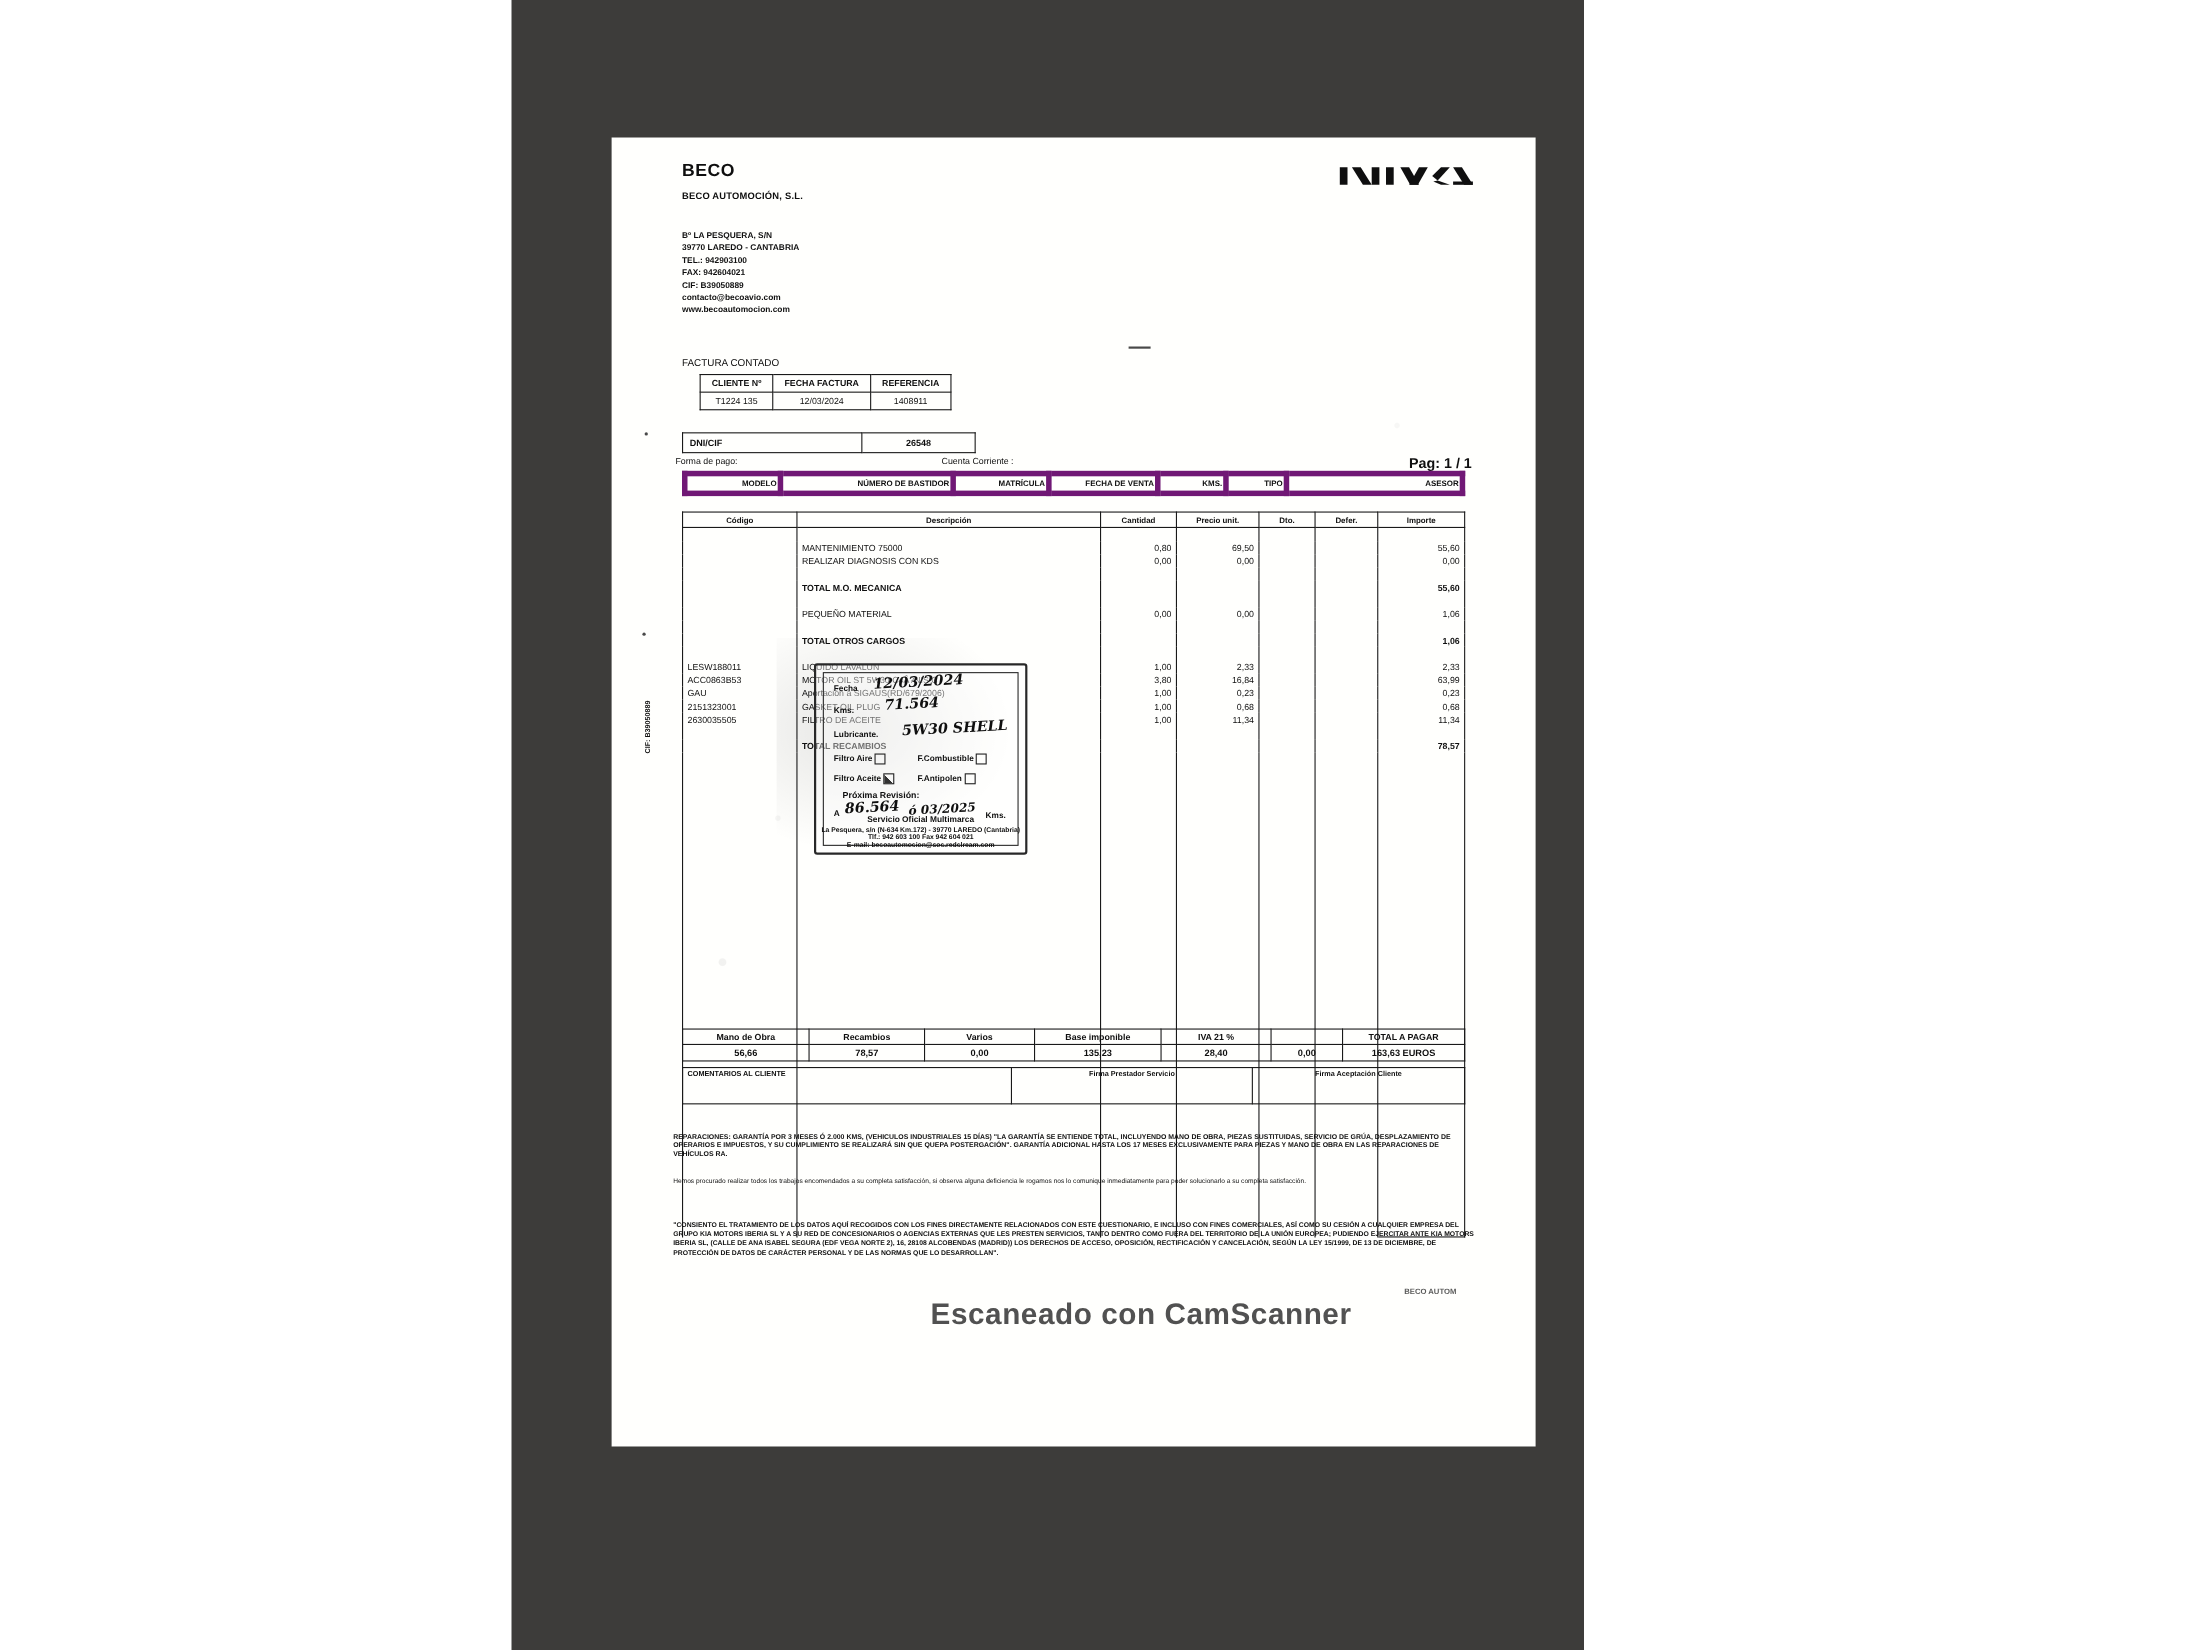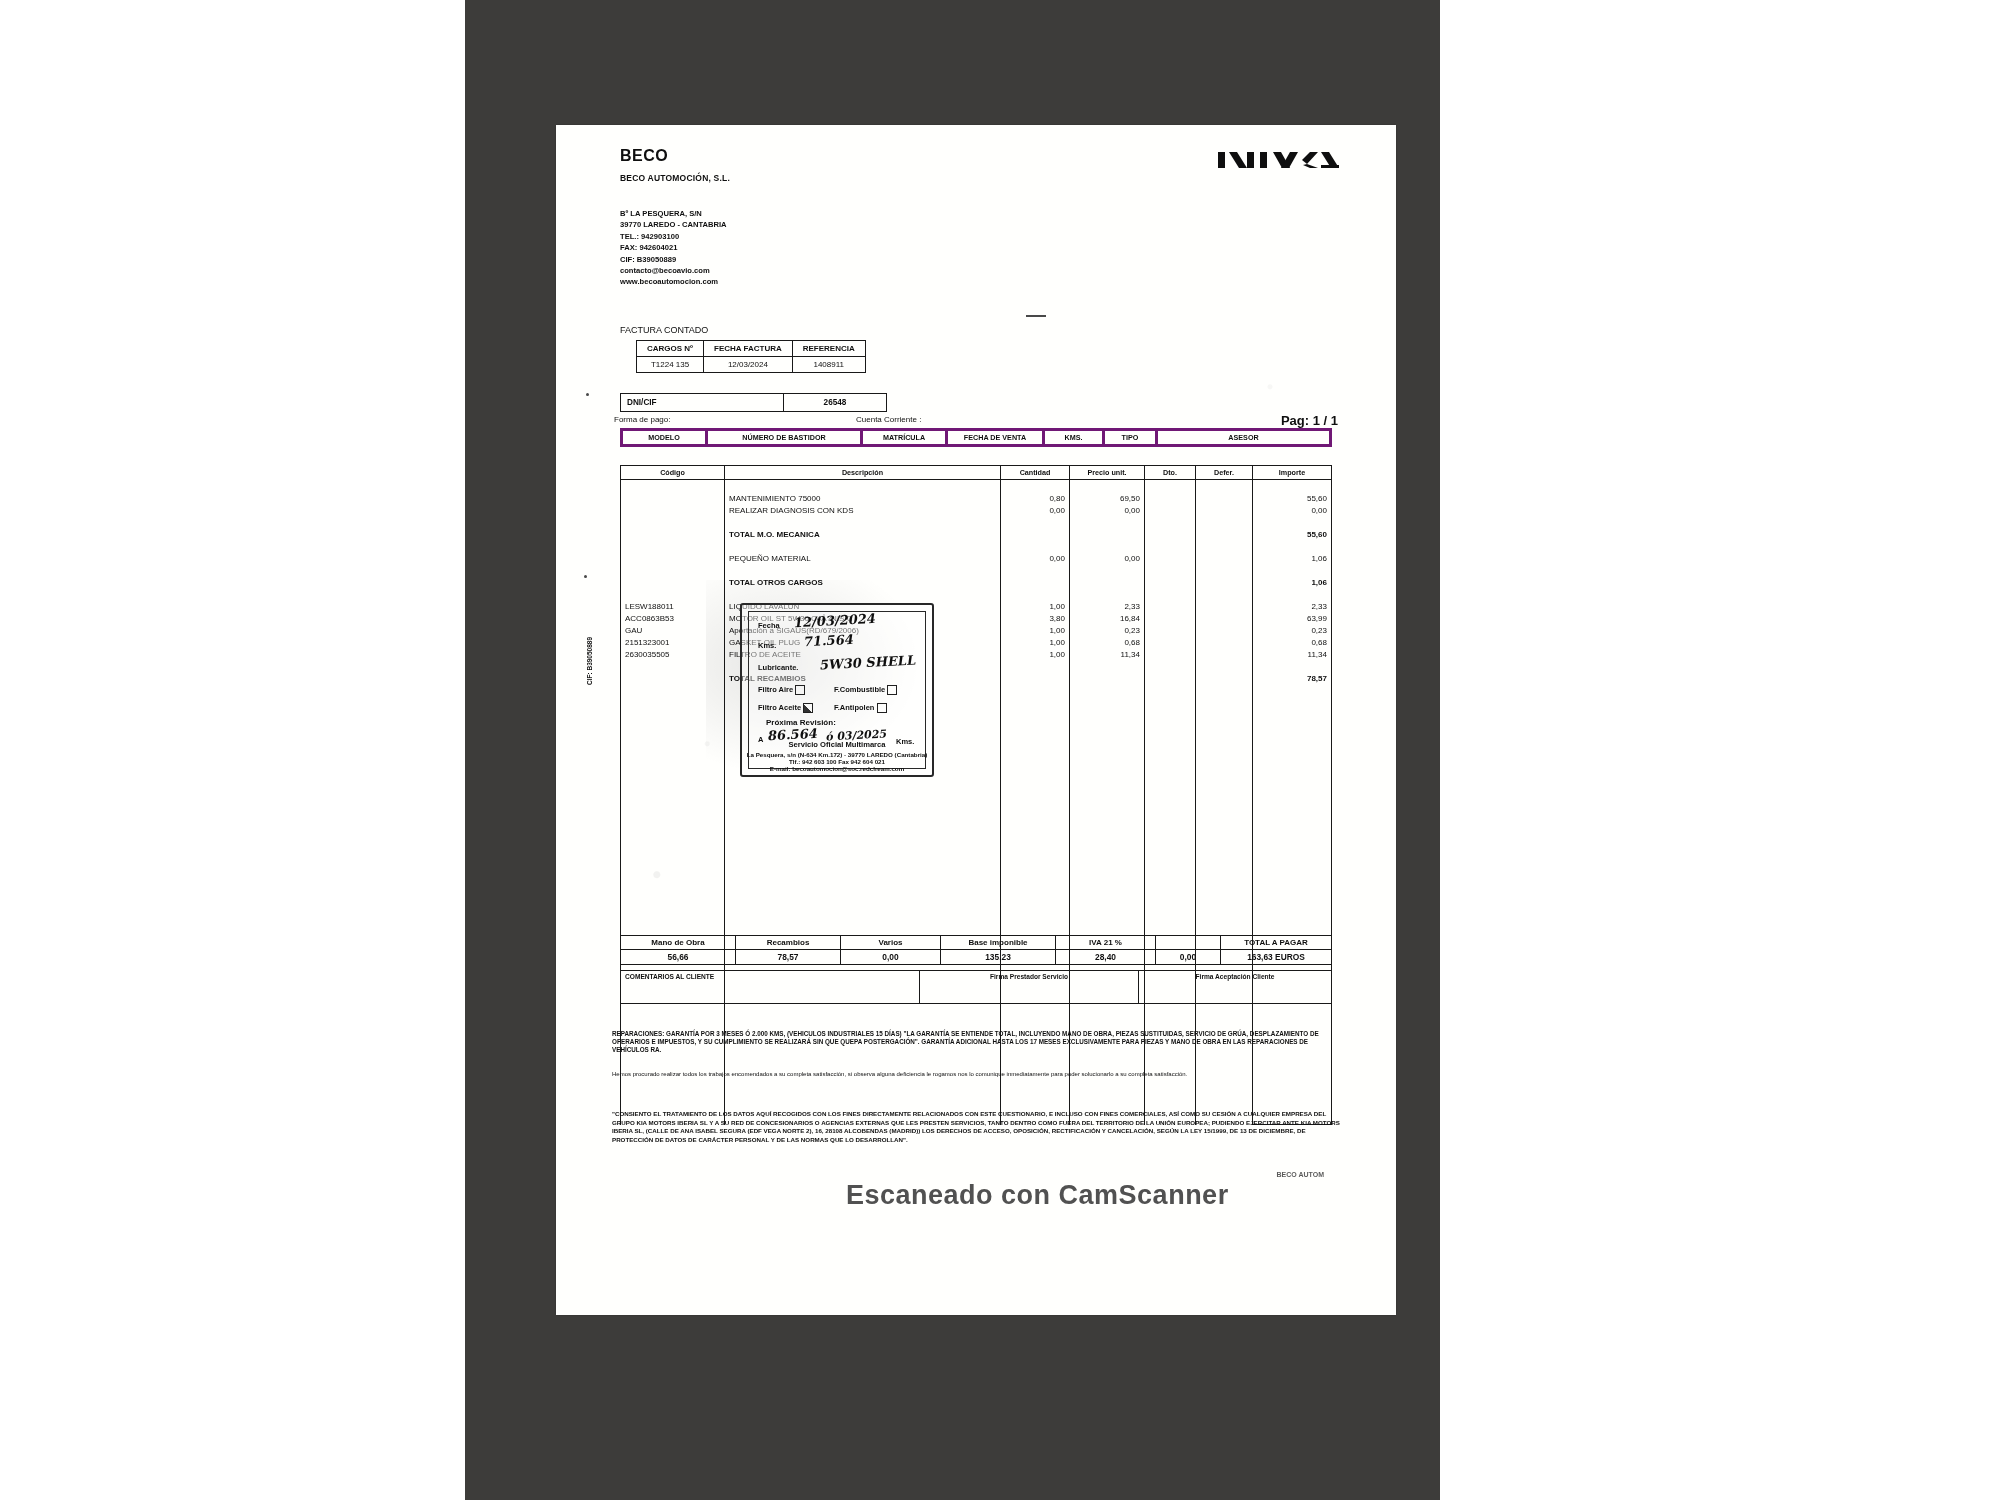--- a/index.html
+++ b/index.html
@@ -49,21 +49,21 @@
   
   .t-dni{position:absolute;left:64px;top:268px;font-size:8.2px;}
   .t-dni td{border:1px solid #1b1b1b;height:15px;font-weight:bold;padding:1px 6px;}
 
   .fp{position:absolute;left:58px;top:290px;font-size:8px;}
   .cc{position:absolute;left:300px;top:290px;font-size:8px;}
   .pag{position:absolute;right:58px;top:288px;font-size:13px;font-weight:bold;}
 
   
   .t-veh{position:absolute;left:64px;top:303px;width:712px;font-size:7.6px;}
-  .t-veh td{border:3px solid #701a75;text-align:center;padding:2px 1px;}
+  .t-veh td{border:5px solid #701a75;text-align:right;padding:2px 1px;}
   .t-veh .hd{font-weight:bold;font-size:7.2px;}
   .t-veh .val{font-weight:bold;font-size:8px;padding:4px 1px;}
 
   
   .t-lines{position:absolute;left:64px;top:340px;width:712px;font-size:8px;border-collapse:collapse;}
   .t-lines td{border-left:1px solid #1b1b1b;border-right:1px solid #1b1b1b;padding:0 4px;height:12px;vertical-align:middle;}
   .t-lines tr.head td{border-top:1px solid #1b1b1b;border-bottom:1px solid #1b1b1b;font-weight:bold;font-size:7.2px;text-align:center;height:13px;}
   .t-lines .r{text-align:right;}
   .t-lines .b{font-weight:bold;}
   .t-lines .tall{height:440px;vertical-align:top;}
@@ -146,21 +146,21 @@
       <div>CIF: B39050889</div>
       <div>contacto@becoavio.com</div>
       <div>www.becoautomocion.com</div>
     </div>
 
     <div class="factura-title">FACTURA CONTADO</div>
 
     <table class="t-num">
       <tbody>
           <tr>
-        <th>CARGOS Nº</th>
+        <th>CLIENTE Nº</th>
         <th>FECHA FACTURA</th>
         <th>REFERENCIA</th>
       </tr>
       <tr>
         <td>T1224 135</td>
         <td>12/03/2024</td>
         <td>1408911</td>
       </tr>
     </tbody>
       </table>

